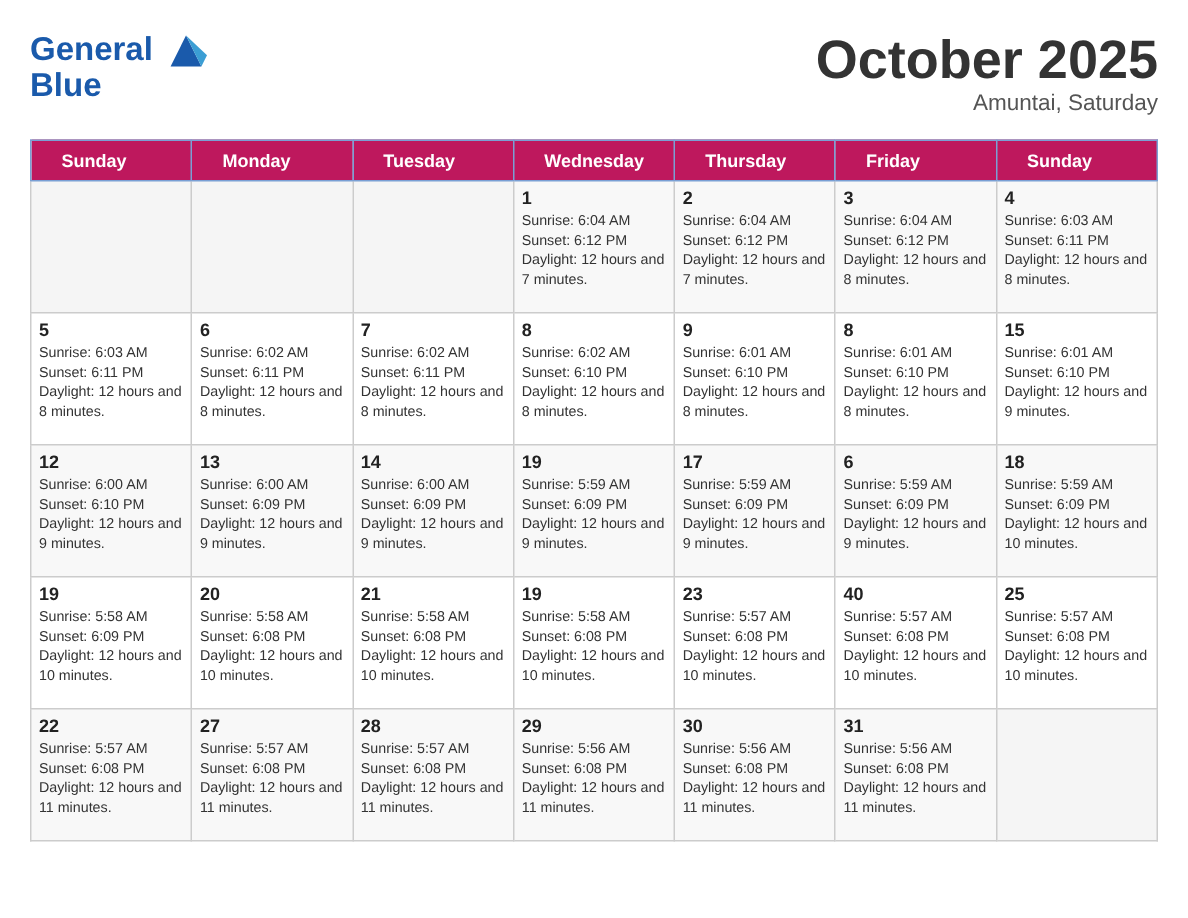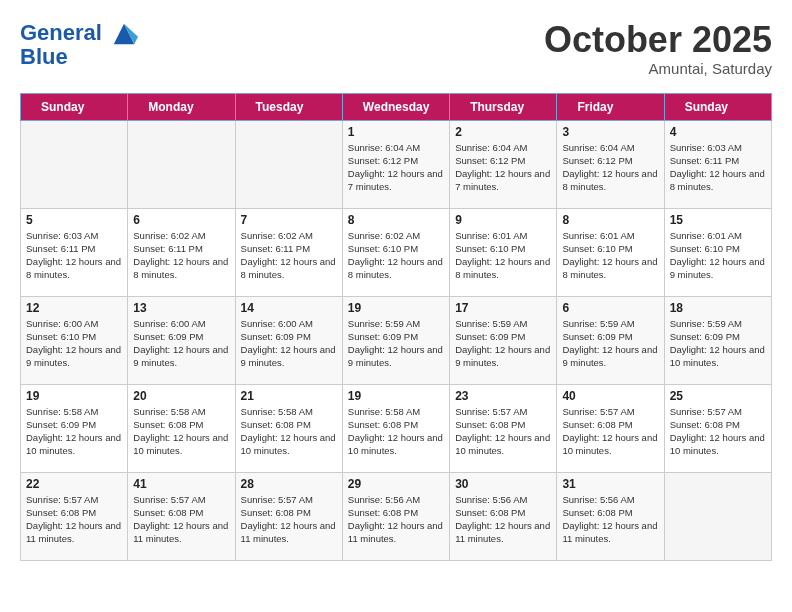--- a/index.html
+++ b/index.html
@@ -237,21 +237,21 @@
           <span class="day-num">25</span>
           <div class="day-info">Sunrise: 5:57 AM<br>Sunset: 6:08 PM<br>Daylight: 12 hours and 10 minutes.</div>
         </td>
       </tr>
       <tr>
         <td>
           <span class="day-num">22</span>
           <div class="day-info">Sunrise: 5:57 AM<br>Sunset: 6:08 PM<br>Daylight: 12 hours and 11 minutes.</div>
         </td>
         <td>
-          <span class="day-num">41</span>
+          <span class="day-num">27</span>
           <div class="day-info">Sunrise: 5:57 AM<br>Sunset: 6:08 PM<br>Daylight: 12 hours and 11 minutes.</div>
         </td>
         <td>
           <span class="day-num">28</span>
           <div class="day-info">Sunrise: 5:57 AM<br>Sunset: 6:08 PM<br>Daylight: 12 hours and 11 minutes.</div>
         </td>
         <td>
           <span class="day-num">29</span>
           <div class="day-info">Sunrise: 5:56 AM<br>Sunset: 6:08 PM<br>Daylight: 12 hours and 11 minutes.</div>
         </td>

